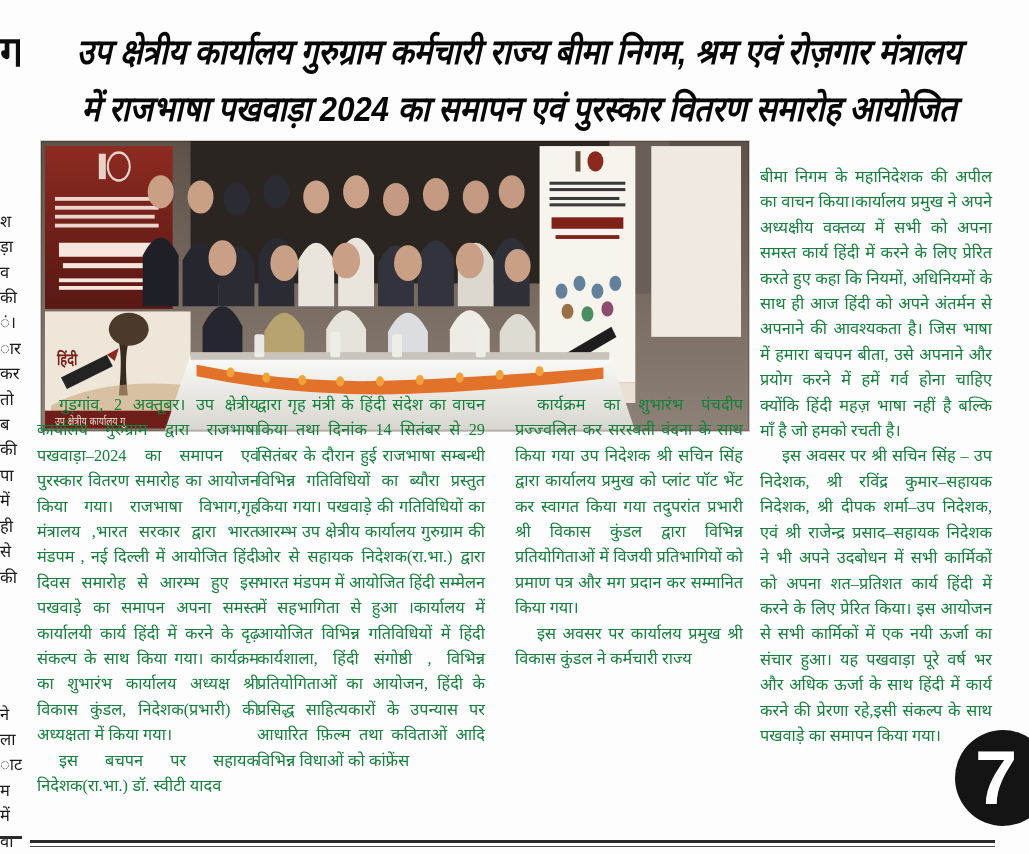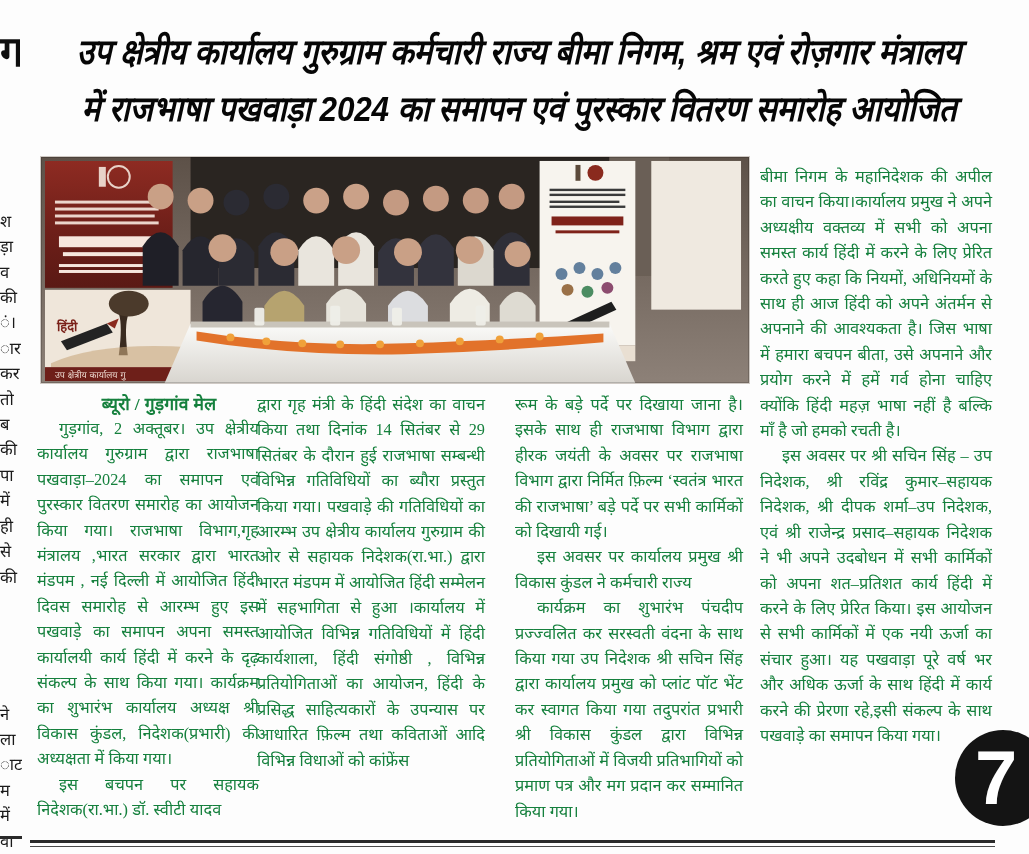--- a/index.html
+++ b/index.html
@@ -83,23 +83,23 @@
     color: #060606;
     white-space: nowrap;
     transform: scaleY(1.12);
     transform-origin: center center;
   }
 
   
   .photo-wrap {
     position: absolute;
     left: 40px;
-    top: 156px;
+    top: 140px;
     width: 710px;
-    height: 228px;
+    height: 292px;
     overflow: hidden;
     background: #14b8a6;
     border: 1px solid #cfc9c4;
     box-sizing: border-box;
   }
   .photo-wrap svg { display: block; width: 100%; height: 100%; }
 
   
   .col {
     position: absolute;
@@ -353,33 +353,31 @@
         <rect x="290" y="150" width="10" height="20" rx="2"></rect>
         <rect x="352" y="152" width="10" height="18" rx="2"></rect>
         <rect x="436" y="150" width="10" height="20" rx="2"></rect>
       </g>
 
       <rect x="0" y="0" width="710" height="228" fill="none" stroke="#000" stroke-opacity="0.18" stroke-width="2"></rect>
     </svg>
   </div>
 
   <div class="col" id="col1">
-    <p class="byline">ब्यूरो / गुड़गांव मेल</p>
     <p>गुड़गांव, 2 अक्तूबर। उप क्षेत्रीय कार्यालय गुरुग्राम द्वारा राजभाषा पखवाड़ा–2024 का समापन एवं पुरस्कार वितरण समारोह का आयोजन किया गया। राजभाषा विभाग,गृह मंत्रालय ,भारत सरकार द्वारा भारत मंडपम , नई दिल्ली में आयोजित हिंदी दिवस समारोह से आरम्भ हुए इस पखवाड़े का समापन अपना समस्त कार्यालयी कार्य हिंदी में करने के दृढ़ संकल्प के साथ किया गया। कार्यक्रम का शुभारंभ कार्यालय अध्यक्ष श्री विकास कुंडल, निदेशक(प्रभारी) की अध्यक्षता में किया गया।</p>
     <p>इस बचपन पर सहायक निदेशक(रा.भा.) डॉ. स्वीटी यादव</p>
   </div>
 
   <div class="col" id="col2">
     <p class="noindent">द्वारा गृह मंत्री के हिंदी संदेश का वाचन किया तथा दिनांक 14 सितंबर से 29 सितंबर के दौरान हुई राजभाषा सम्बन्धी विभिन्न गतिविधियों का ब्यौरा प्रस्तुत किया गया। पखवाड़े की गतिविधियों का आरम्भ उप क्षेत्रीय कार्यालय गुरुग्राम की ओर से सहायक निदेशक(रा.भा.) द्वारा भारत मंडपम में आयोजित हिंदी सम्मेलन में सहभागिता से हुआ ।कार्यालय में आयोजित विभिन्न गतिविधियों में हिंदी कार्यशाला, हिंदी संगोष्ठी , विभिन्न प्रतियोगिताओं का आयोजन, हिंदी के प्रसिद्ध साहित्यकारों के उपन्यास पर आधारित फ़िल्म तथा कविताओं आदि विभिन्न विधाओं को कांफ्रेंस</p>
   </div>
 
   <div class="col" id="col3">
-    <p class="noindent">रूम के बड़े पर्दे पर दिखाया जाना है। इसके साथ ही राजभाषा विभाग द्वारा हीरक जयंती के अवसर पर राजभाषा विभाग द्वारा निर्मित फ़िल्म ‘स्वतंत्र भारत की राजभाषा’ बड़े पर्दे पर सभी कार्मिकों को दिखायी गई।</p>
+    <p>कार्यक्रम का शुभारंभ पंचदीप प्रज्ज्वलित कर सरस्वती वंदना के साथ किया गया उप निदेशक श्री सचिन सिंह द्वारा कार्यालय प्रमुख को प्लांट पॉट भेंट कर स्वागत किया गया तदुपरांत प्रभारी श्री विकास कुंडल द्वारा विभिन्न प्रतियोगिताओं में विजयी प्रतिभागियों को प्रमाण पत्र और मग प्रदान कर सम्मानित किया गया।</p>
     <p>इस अवसर पर कार्यालय प्रमुख श्री विकास कुंडल ने कर्मचारी राज्य</p>
-    <p>कार्यक्रम का शुभारंभ पंचदीप प्रज्ज्वलित कर सरस्वती वंदना के साथ किया गया उप निदेशक श्री सचिन सिंह द्वारा कार्यालय प्रमुख को प्लांट पॉट भेंट कर स्वागत किया गया तदुपरांत प्रभारी श्री विकास कुंडल द्वारा विभिन्न प्रतियोगिताओं में विजयी प्रतिभागियों को प्रमाण पत्र और मग प्रदान कर सम्मानित किया गया।</p>
   </div>
 
   <div class="col" id="col4">
     <p class="noindent">बीमा निगम के महानिदेशक की अपील का वाचन किया।कार्यालय प्रमुख ने अपने अध्यक्षीय वक्तव्य में सभी को अपना समस्त कार्य हिंदी में करने के लिए प्रेरित करते हुए कहा कि नियमों, अधिनियमों के साथ ही आज हिंदी को अपने अंतर्मन से अपनाने की आवश्यकता है। जिस भाषा में हमारा बचपन बीता, उसे अपनाने और प्रयोग करने में हमें गर्व होना चाहिए क्योंकि हिंदी महज़ भाषा नहीं है बल्कि माँ है जो हमको रचती है।</p>
     <p>इस अवसर पर श्री सचिन सिंह – उप निदेशक, श्री रविंद्र कुमार–सहायक निदेशक, श्री दीपक शर्मा–उप निदेशक, एवं श्री राजेन्द्र प्रसाद–सहायक निदेशक ने भी अपने उदबोधन में सभी कार्मिकों को अपना शत–प्रतिशत कार्य हिंदी में करने के लिए प्रेरित किया। इस आयोजन से सभी कार्मिकों में एक नयी ऊर्जा का संचार हुआ। यह पखवाड़ा पूरे वर्ष भर और अधिक ऊर्जा के साथ हिंदी में कार्य करने की प्रेरणा रहे,इसी संकल्प के साथ पखवाड़े का समापन किया गया।</p>
   </div>
 
   <div class="rule-bottom" id="rule-a"></div>
   <div class="rule-thin" id="rule-b"></div>
 

